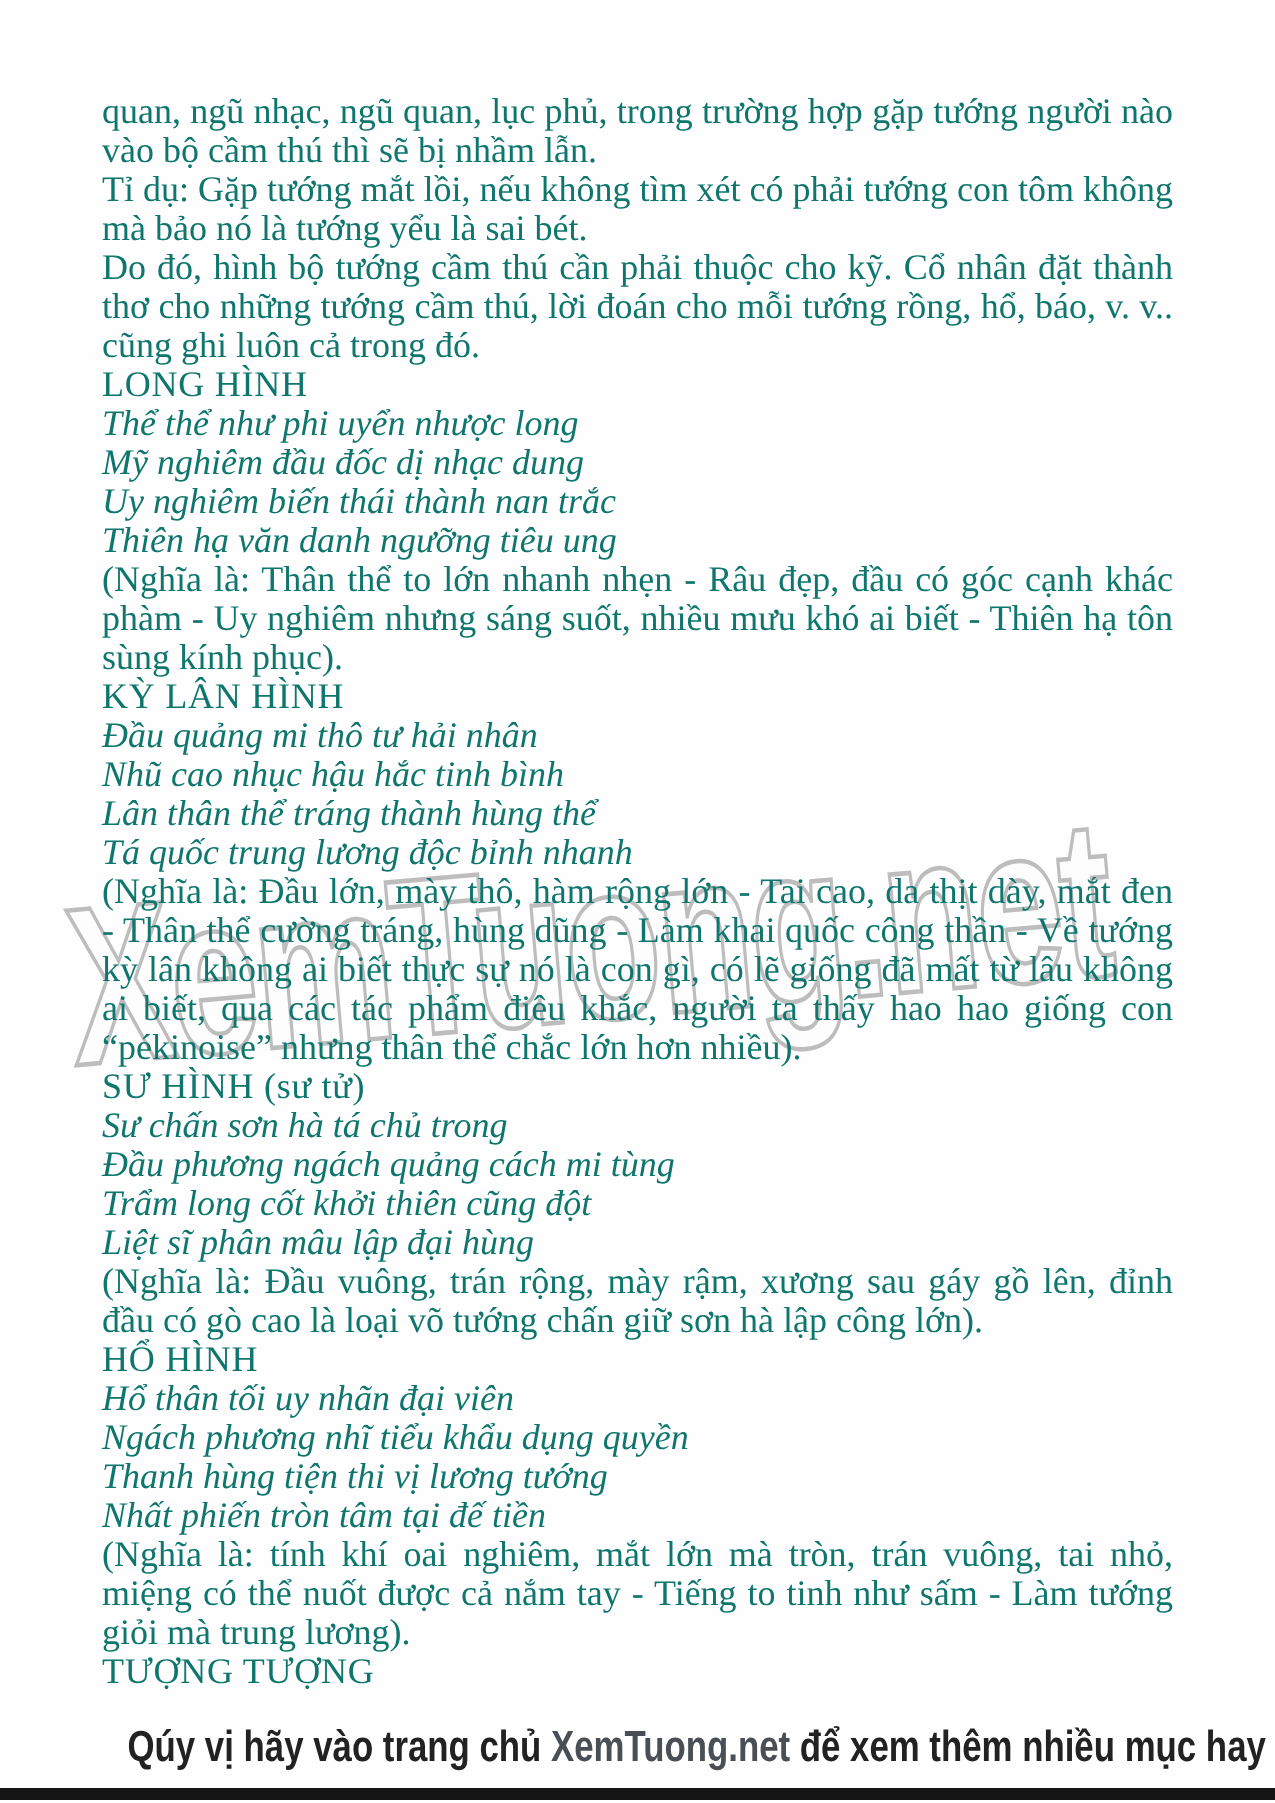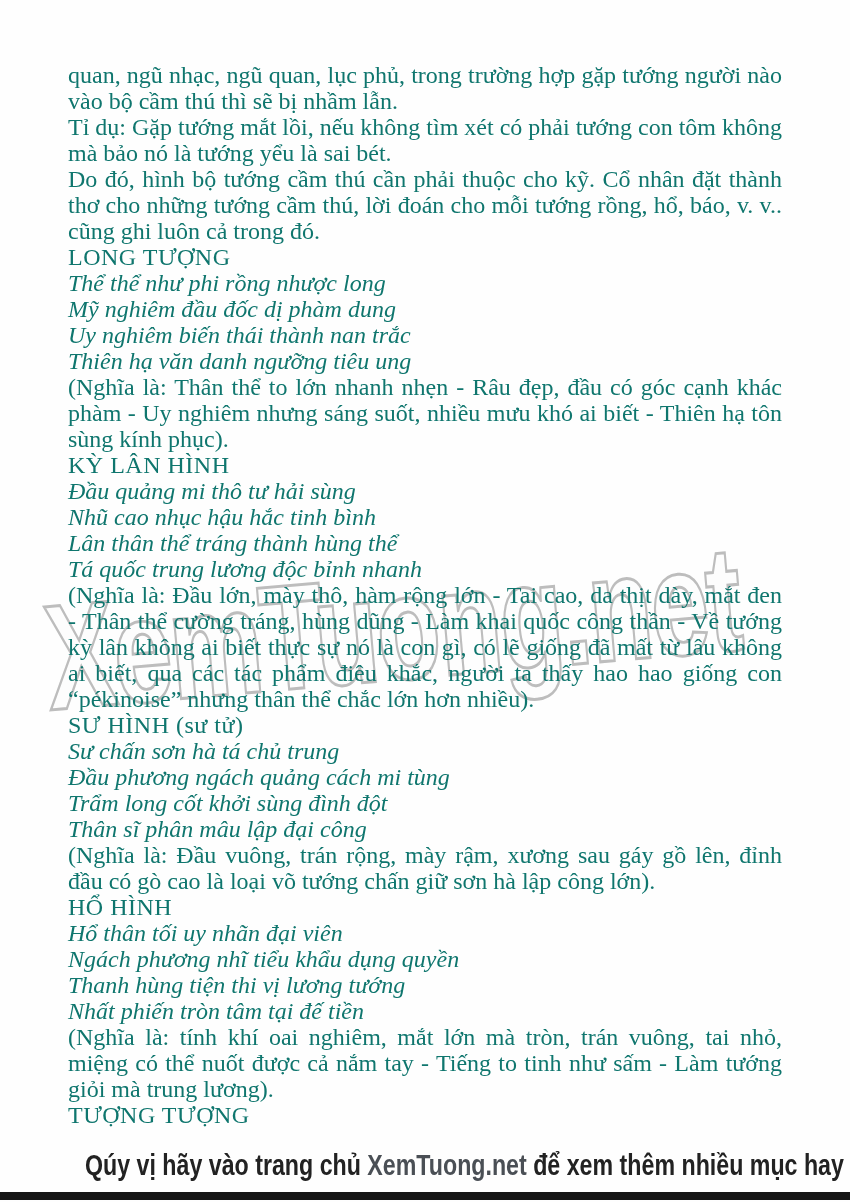--- a/index.html
+++ b/index.html
@@ -81,37 +81,37 @@
 <body>
 
 <div class="page">
 
   <div class="watermark">XemTuong.net</div>
 
   <div class="content" id="doc-body">
       <div class="para">quan, ngũ nhạc, ngũ quan, lục phủ, trong trường hợp gặp tướng người nào vào bộ cầm thú thì sẽ bị nhầm lẫn.</div>
       <div class="para">Tỉ dụ: Gặp tướng mắt lồi, nếu không tìm xét có phải tướng con tôm không mà bảo nó là tướng yểu là sai bét.</div>
       <div class="para">Do đó, hình bộ tướng cầm thú cần phải thuộc cho kỹ. Cổ nhân đặt thành thơ cho những tướng cầm thú, lời đoán cho mỗi tướng rồng, hổ, báo, v. v.. cũng ghi luôn cả trong đó.</div>
-      <div class="heading">LONG TƯỢNG</div>
-      <div class="verse">Thể thể như phi rồng nhược long</div>
-      <div class="verse">Mỹ nghiêm đầu đốc dị phàm dung</div>
+      <div class="heading">LONG HÌNH</div>
+      <div class="verse">Thể thể như phi uyển nhược long</div>
+      <div class="verse">Mỹ nghiêm đầu đốc dị nhạc dung</div>
       <div class="verse">Uy nghiêm biến thái thành nan trắc</div>
       <div class="verse">Thiên hạ văn danh ngưỡng tiêu ung</div>
       <div class="para">(Nghĩa là: Thân thể to lớn nhanh nhẹn - Râu đẹp, đầu có góc cạnh khác phàm - Uy nghiêm nhưng sáng suốt, nhiều mưu khó ai biết - Thiên hạ tôn sùng kính phục).</div>
       <div class="heading">KỲ LÂN HÌNH</div>
-      <div class="verse">Đầu quảng mi thô tư hải sùng</div>
+      <div class="verse">Đầu quảng mi thô tư hải nhân</div>
       <div class="verse">Nhũ cao nhục hậu hắc tinh bình</div>
       <div class="verse">Lân thân thể tráng thành hùng thể</div>
       <div class="verse">Tá quốc trung lương độc bỉnh nhanh</div>
       <div class="para">(Nghĩa là: Đầu lớn, mày thô, hàm rộng lớn - Tai cao, da thịt dày, mắt đen - Thân thể cường tráng, hùng dũng - Làm khai quốc công thần - Về tướng kỳ lân không ai biết thực sự nó là con gì, có lẽ giống đã mất từ lâu không ai biết, qua các tác phẩm điêu khắc, người ta thấy hao hao giống con “pékinoise” nhưng thân thể chắc lớn hơn nhiều).</div>
       <div class="heading">SƯ HÌNH (sư tử)</div>
-      <div class="verse">Sư chấn sơn hà tá chủ trung</div>
+      <div class="verse">Sư chấn sơn hà tá chủ trong</div>
       <div class="verse">Đầu phương ngách quảng cách mi tùng</div>
-      <div class="verse">Trẩm long cốt khởi sùng đình đột</div>
-      <div class="verse">Thân sĩ phân mâu lập đại công</div>
+      <div class="verse">Trẩm long cốt khởi thiên cũng đột</div>
+      <div class="verse">Liệt sĩ phân mâu lập đại hùng</div>
       <div class="para">(Nghĩa là: Đầu vuông, trán rộng, mày rậm, xương sau gáy gồ lên, đỉnh đầu có gò cao là loại võ tướng chấn giữ sơn hà lập công lớn).</div>
       <div class="heading">HỔ HÌNH</div>
       <div class="verse">Hổ thân tối uy nhãn đại viên</div>
       <div class="verse">Ngách phương nhĩ tiểu khẩu dụng quyền</div>
       <div class="verse">Thanh hùng tiện thi vị lương tướng</div>
       <div class="verse">Nhất phiến tròn tâm tại đế tiền</div>
       <div class="para">(Nghĩa là: tính khí oai nghiêm, mắt lớn mà tròn, trán vuông, tai nhỏ, miệng có thể nuốt được cả nắm tay - Tiếng to tinh như sấm - Làm tướng giỏi mà trung lương).</div>
       <div class="heading">TƯỢNG TƯỢNG</div>
     </div>
 

